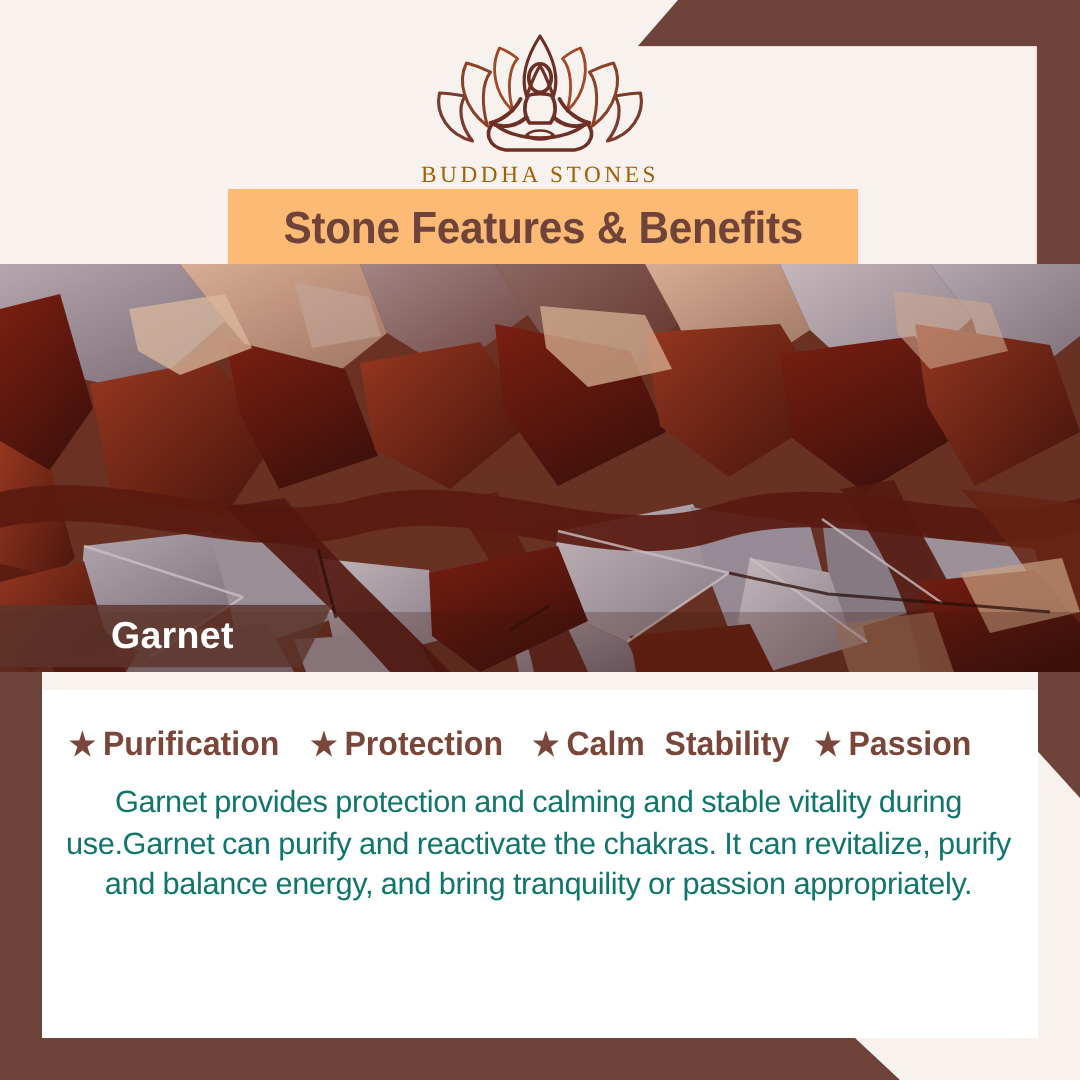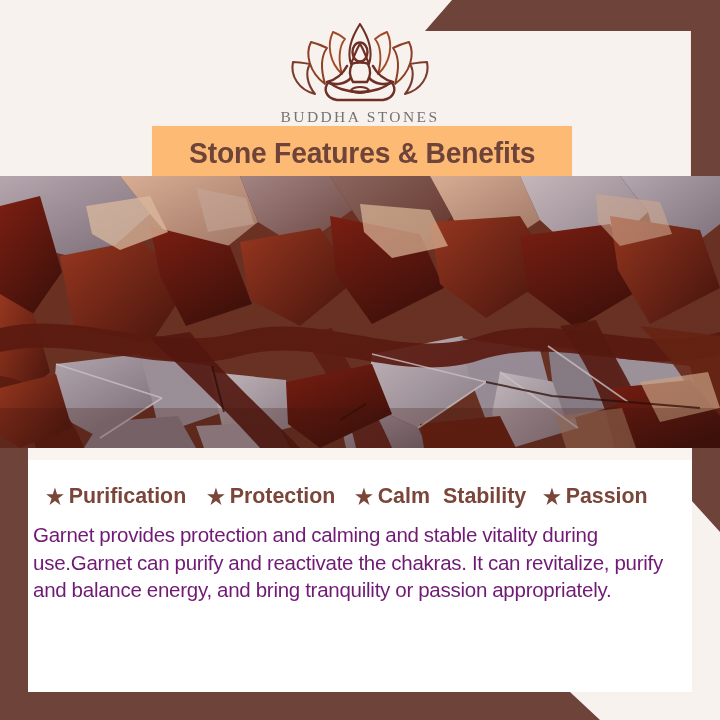--- a/index.html
+++ b/index.html
@@ -39,21 +39,21 @@
   
   .logo-wrap{
     position:absolute;top:22px;left:0;width:720px;
     display:flex;flex-direction:column;align-items:center;
   }
   .logo-mark{width:150px;height:82px;display:block;}
   .logo-word{
     margin-top:4px;
     font-family:"Liberation Serif", serif;
     font-size:15.5px;letter-spacing:2.4px;
-    color:#737373;font-weight:400;
+    color:#a16207;font-weight:400;
     white-space:nowrap;
     text-align:right;
   }
 
   
   .title-box{
     position:absolute;left:152px;top:126px;width:420px;height:54px;
     background:#fdba74;
     display:flex;align-items:center;justify-content:center;
     box-shadow:0 0 0 1px rgba(0,0,0,0.012);
@@ -106,25 +106,26 @@
     color:#7a4639;font-weight:bold;font-size:22.5px;
     font-family:"Liberation Sans", sans-serif;
     margin-right:13px;
     transform:scaleX(0.95);transform-origin:left center;
   }
   .benefit .star{font-size:21px;margin-right:5px;line-height:1;}
   .benefit.nostar{margin-left:-4px;}
 
   .body-text{
     position:absolute;left:33px;top:521px;width:652px;
-    color:#701a75;font-size:20.5px;line-height:27.5px;
+    color:#0f766e;font-size:20.5px;line-height:27.5px;
     font-family:"Liberation Sans", sans-serif;
     font-weight:500;
     letter-spacing:-0.25px;
     word-spacing:-0.3px;
+    text-align:center;
   }
 </style>
 </head>
 <body>
 
 <div class="page">
 
   <div class="top-right-banner"></div>
   <div class="right-rail"></div>
   <div class="inner-hairline"></div>
@@ -270,20 +271,23 @@
         <path d="M486,206 L552,220 L628,226 L700,232"></path>
         <path d="M366,228 L340,244"></path>
         <path d="M212,190 L224,236"></path>
       </g>
 
       <rect width="720" height="272" fill="url(#gRed)" opacity="0.10"></rect>
       <rect y="232" width="720" height="40" fill="#3f140c" opacity="0.25"></rect>
     </svg>
   </div>
 
+  <div class="name-band">
+    <span class="name-text">Garnet</span>
+  </div>
 
   <div class="content"></div>
   <div class="content-strip"></div>
 
   <div class="benefits">
     <span class="benefit">
       <span class="star">★</span>
       <span>Purification</span>
     </span>
     <span class="benefit">

